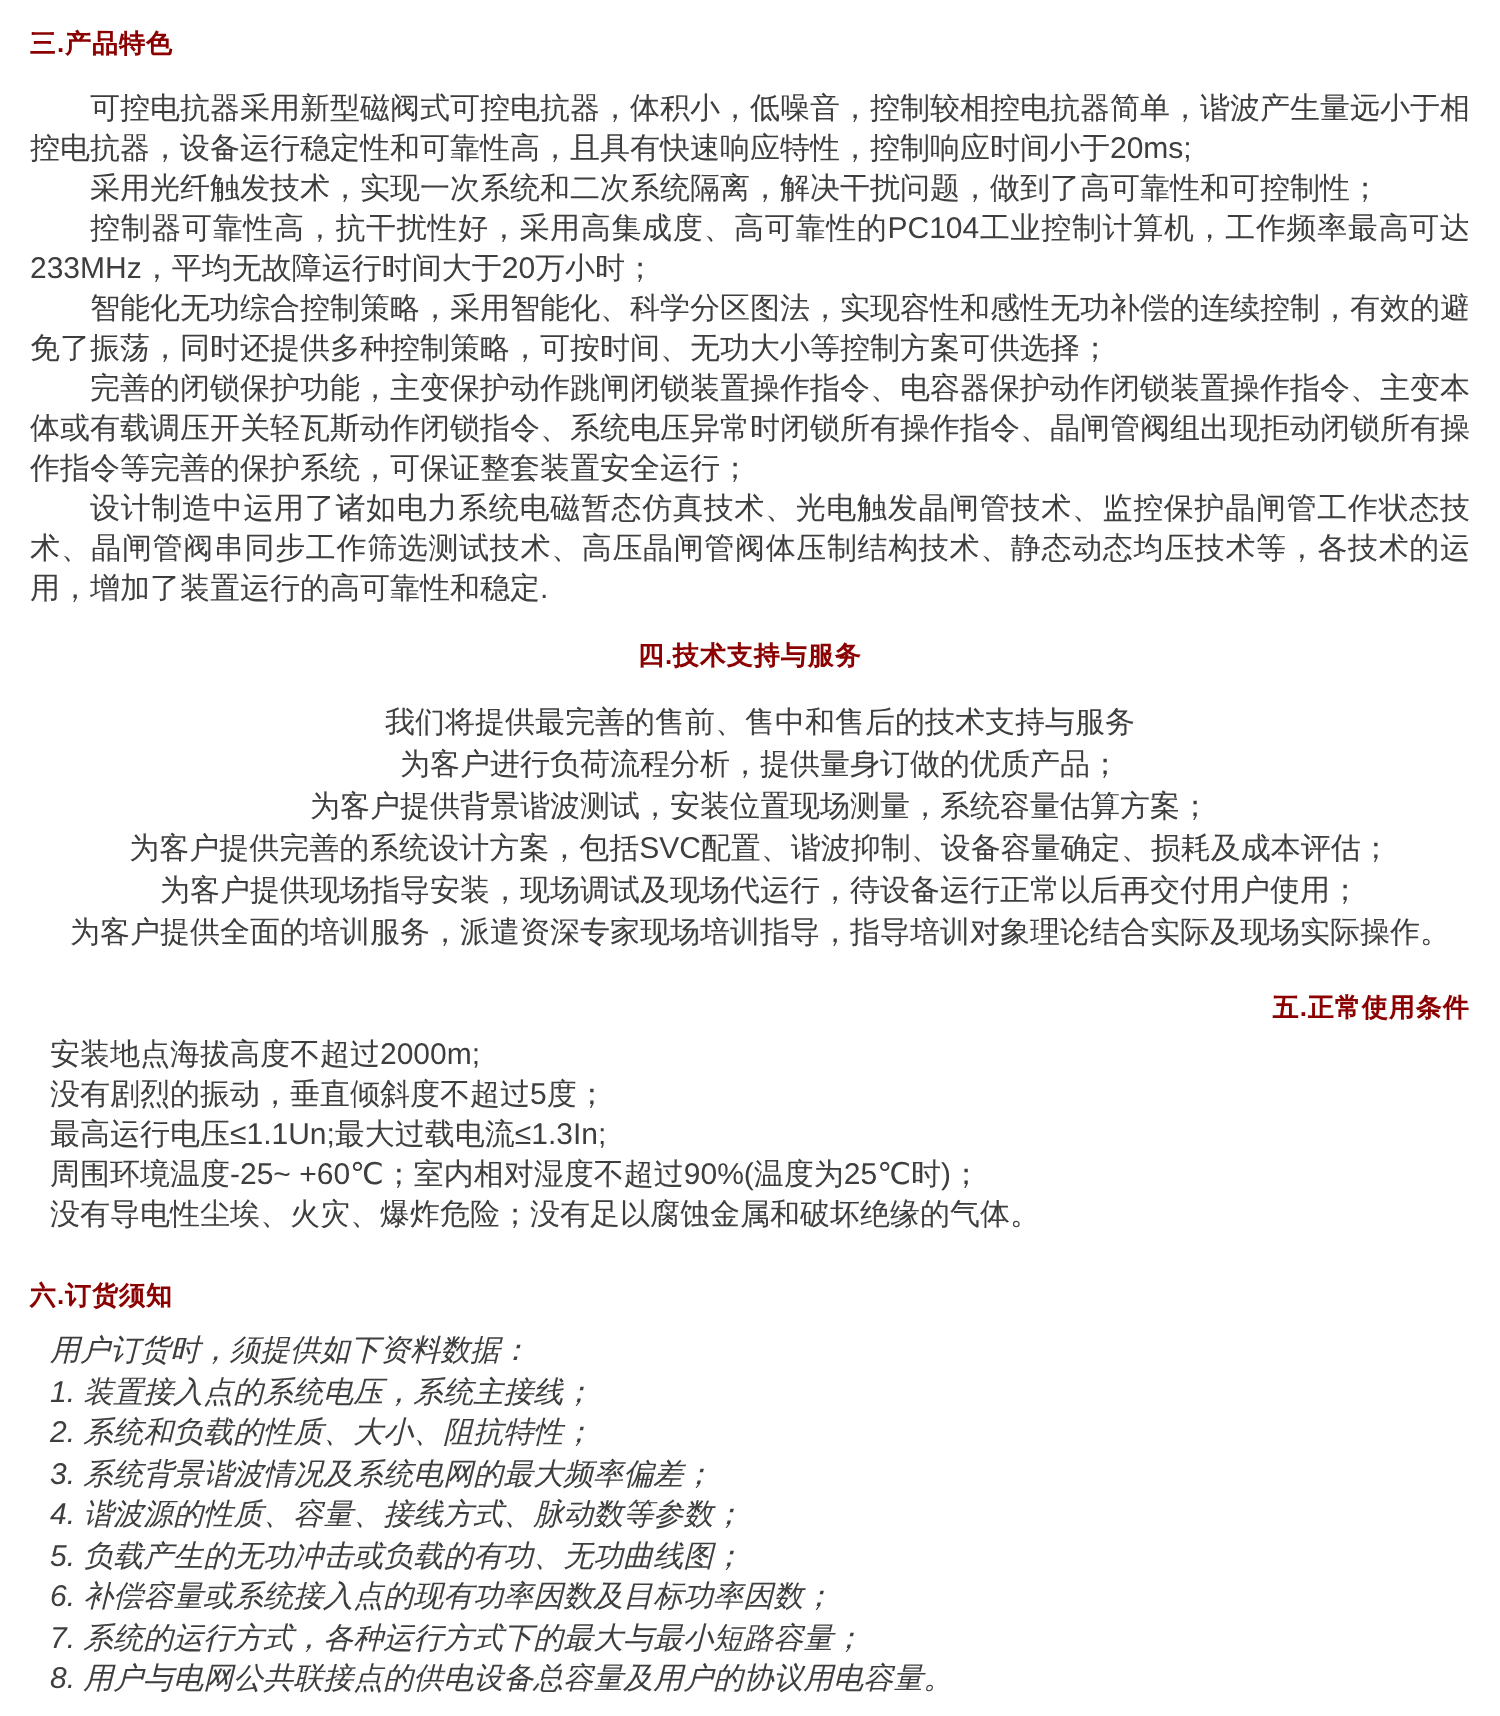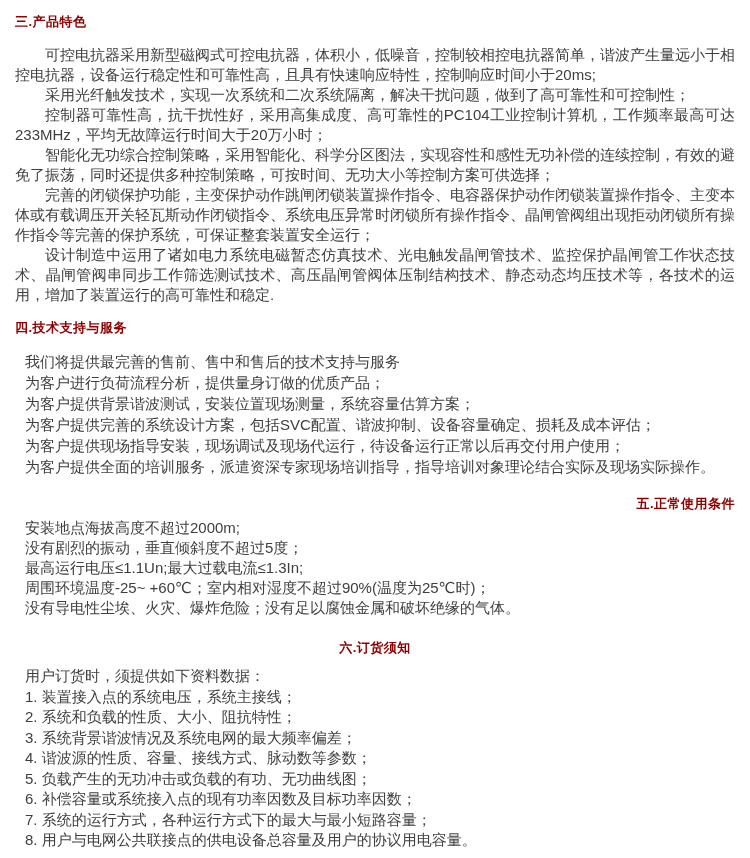--- a/index.html
+++ b/index.html
@@ -28,27 +28,27 @@
   #section-features .para {
     line-height: 20px;
     text-indent: 2em;
     text-align: justify;
   }
 
   
   .line { margin-left: 10px; }
   #section-support .line    { line-height: 21px; }
   #section-conditions .line { line-height: 20px; }
-  #section-ordering .line   { line-height: 20.5px; }
+  #section-ordering .line   { line-height: 20.5px; font-style: italic; }
 
-  #section-support    { margin-top: 13px; }
+  #section-support    { margin-top: 13px; text-align: center; }
   #section-conditions { margin-top: 17px; }
   #section-ordering   { margin-top: 20px; }
   #section-conditions .sec-title { margin-bottom: 4px; text-align: right; }
-  #section-ordering .sec-title   { margin-bottom: 8px; text-align: center; }
+  #section-ordering .sec-title   { margin-bottom: 8px; }
 </style>
 </head>
 <body>
 
 <div>
 
   <section id="section-features">
     <h2 class="sec-title">三.产品特色</h2>
     <div>
         <p class="para">可控电抗器采用新型磁阀式可控电抗器，体积小，低噪音，控制较相控电抗器简单，谐波产生量远小于相控电抗器，设备运行稳定性和可靠性高，且具有快速响应特性，控制响应时间小于20ms;</p>

